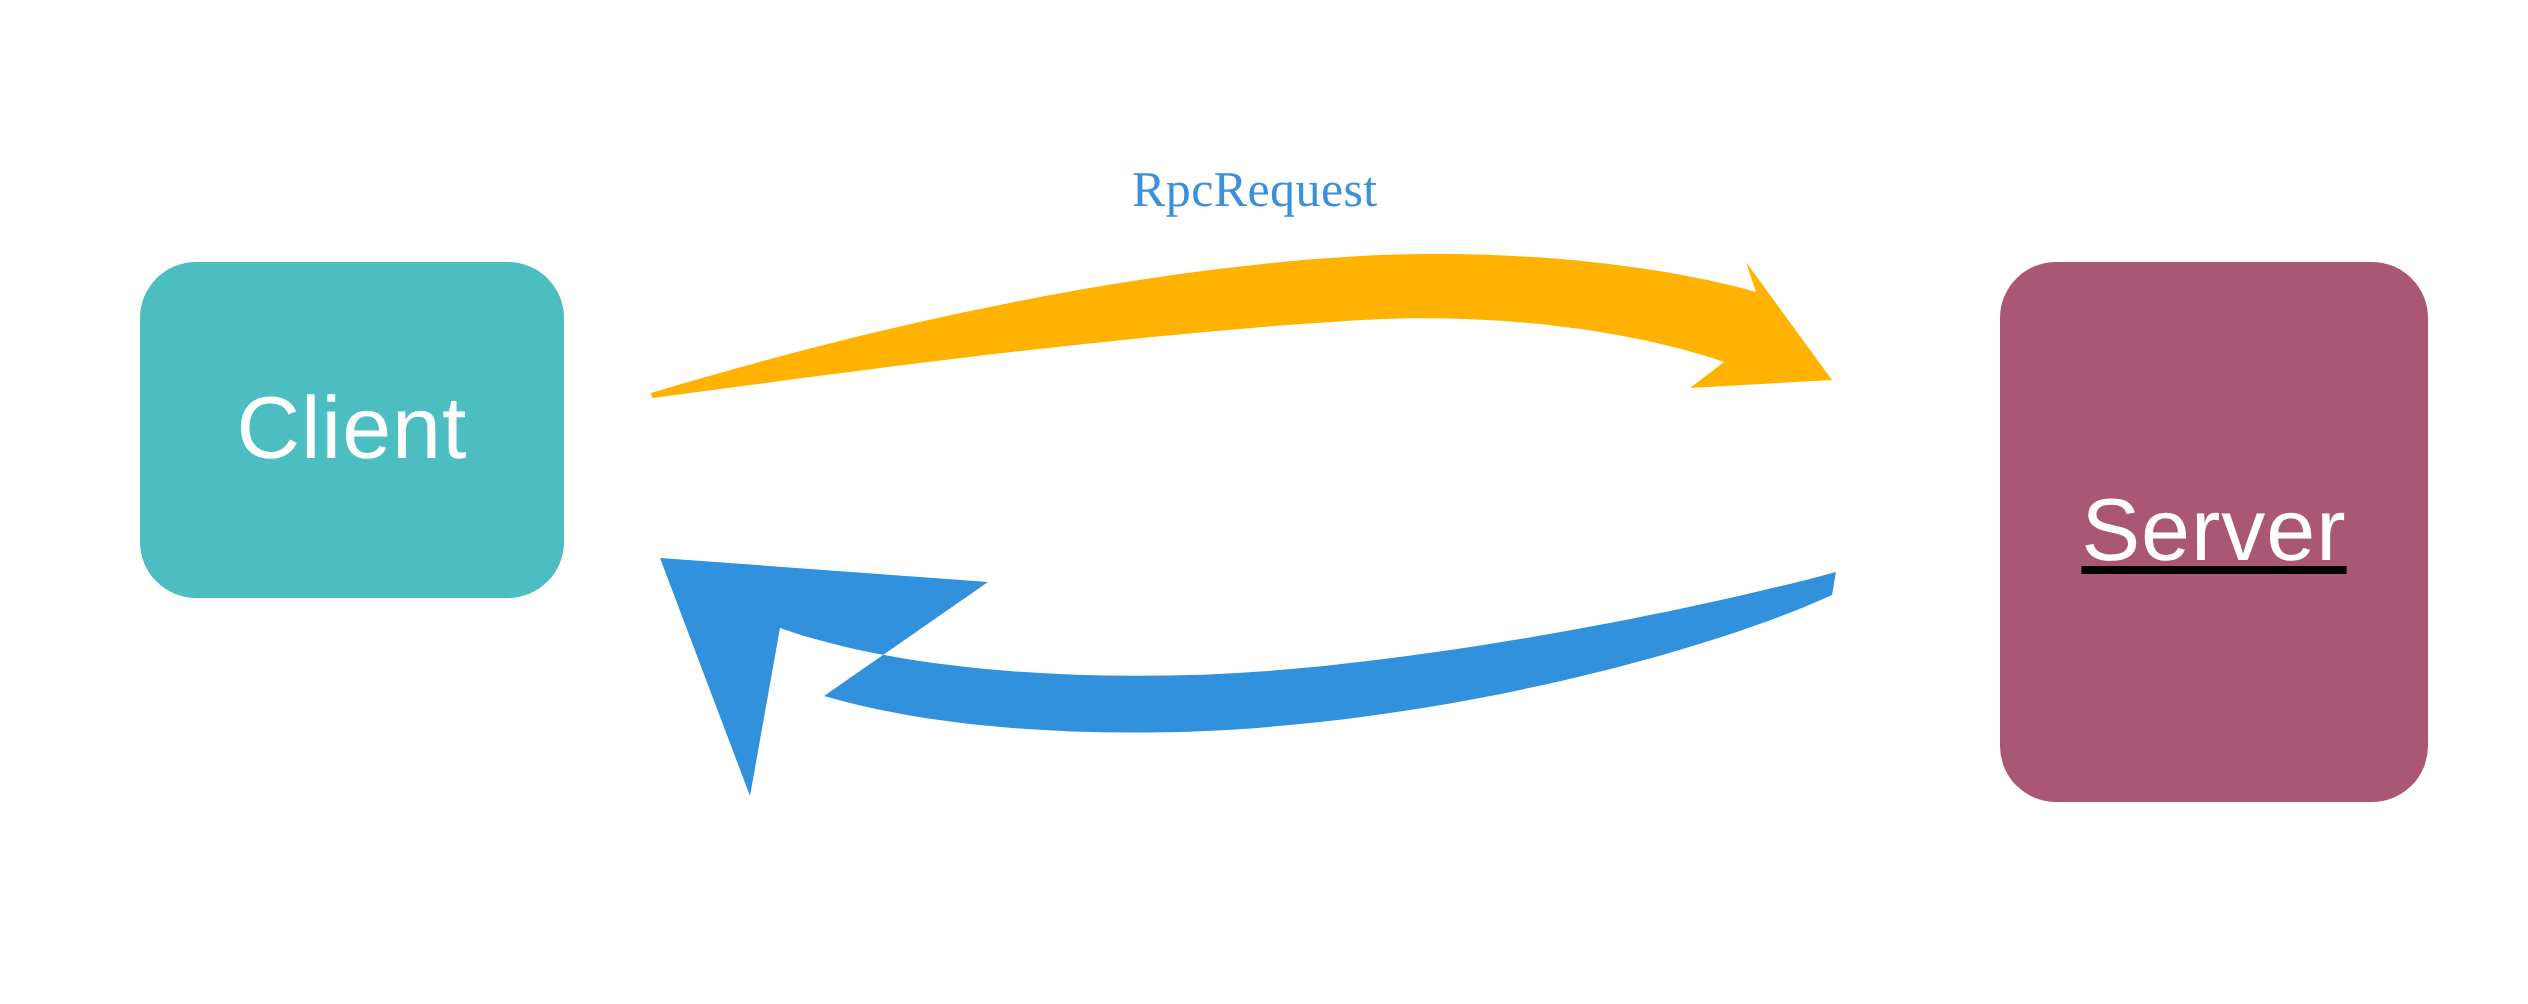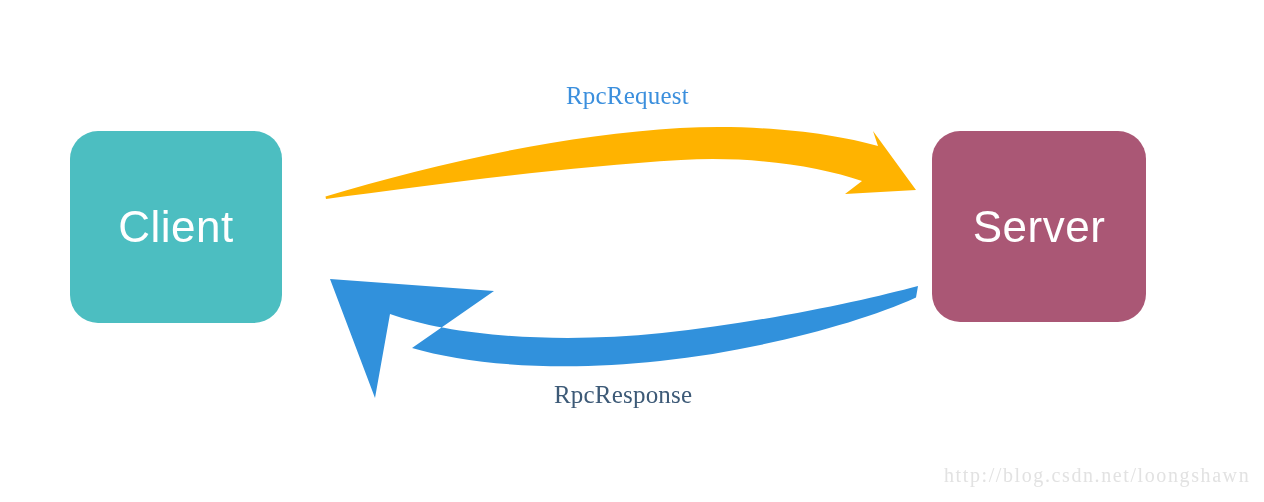--- a/index.html
+++ b/index.html
@@ -22,27 +22,28 @@
     border-radius: 28px;
     display: flex;
     align-items: center;
     justify-content: center;
     box-sizing: border-box;
   }
   #client-box {
     left: 70px;
     top: 131px;
     width: 212px;
-    height: 192px;
+    height: 168px;
   }
   #server-box {
-    left: 932px;
+    left: 1000px;
     top: 131px;
     width: 214px;
-    height: 191px;
+    height: 270px;
+    text-decoration: underline;
   }
   .node-label {
     color: #ffffff;
     font-family: "Liberation Sans", sans-serif;
     font-size: 44px;
     font-weight: 400;
     letter-spacing: 0.5px;
     line-height: 1;
     user-select: none;
   }
@@ -122,17 +123,15 @@
   <div class="node-box" id="client-box" style="background:#4cbec1;">
     <span class="node-label">Client</span>
   </div>
 
   <div class="node-box" id="server-box" style="background:#aa5775;">
     <span class="node-label">Server</span>
   </div>
 
   <div class="edge-label" id="request-label">RpcRequest</div>
 
-  <div class="edge-label" id="response-label">RpcResponse</div>
 
-  <div id="watermark">http://blog.csdn.net/loongshawn</div>
 
 </div>
 
 </body></html>

